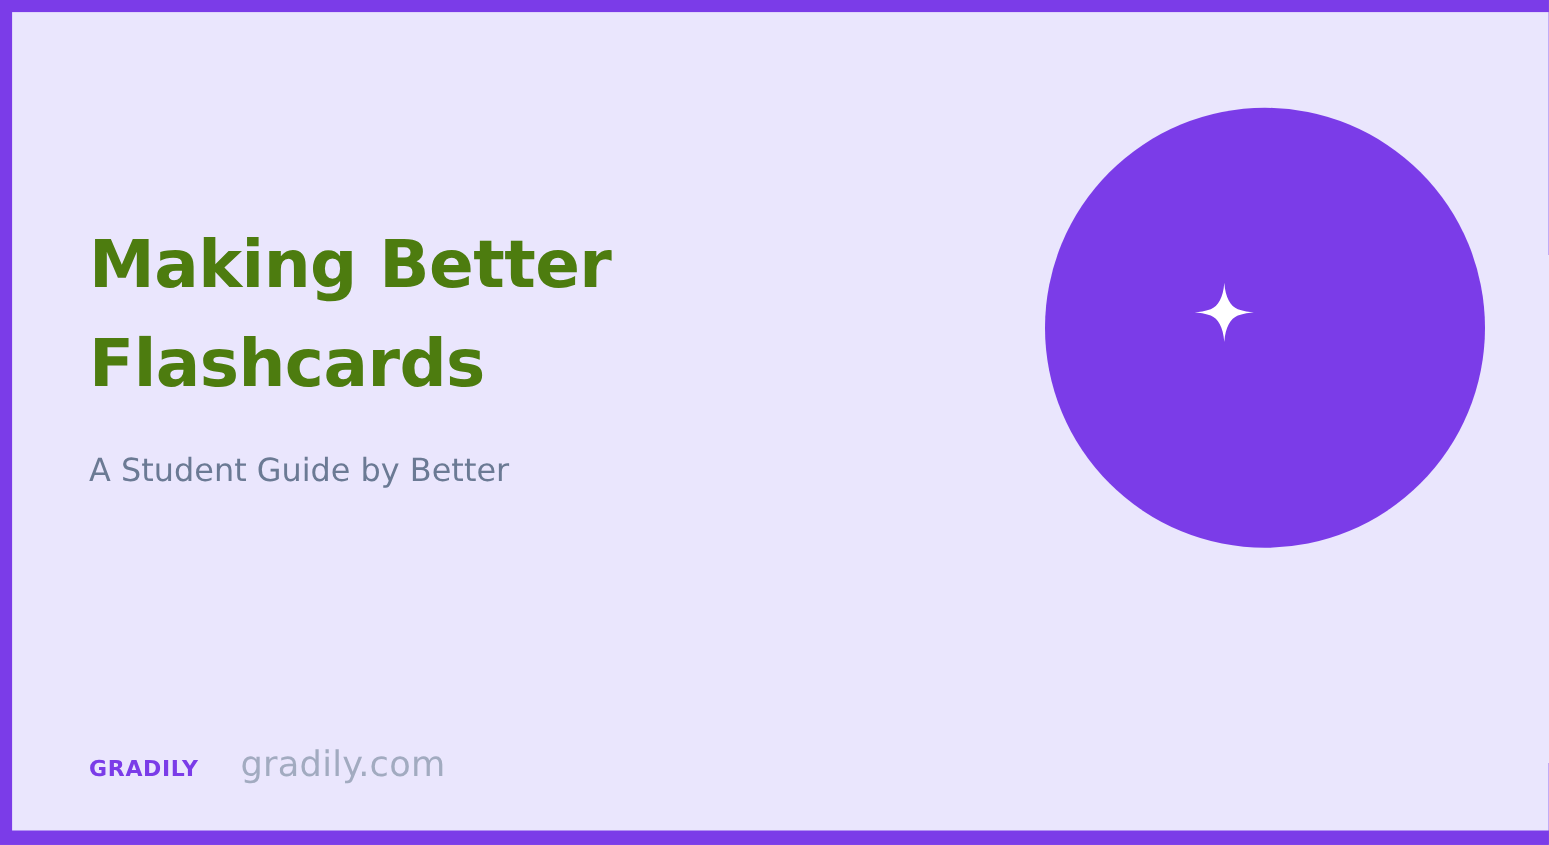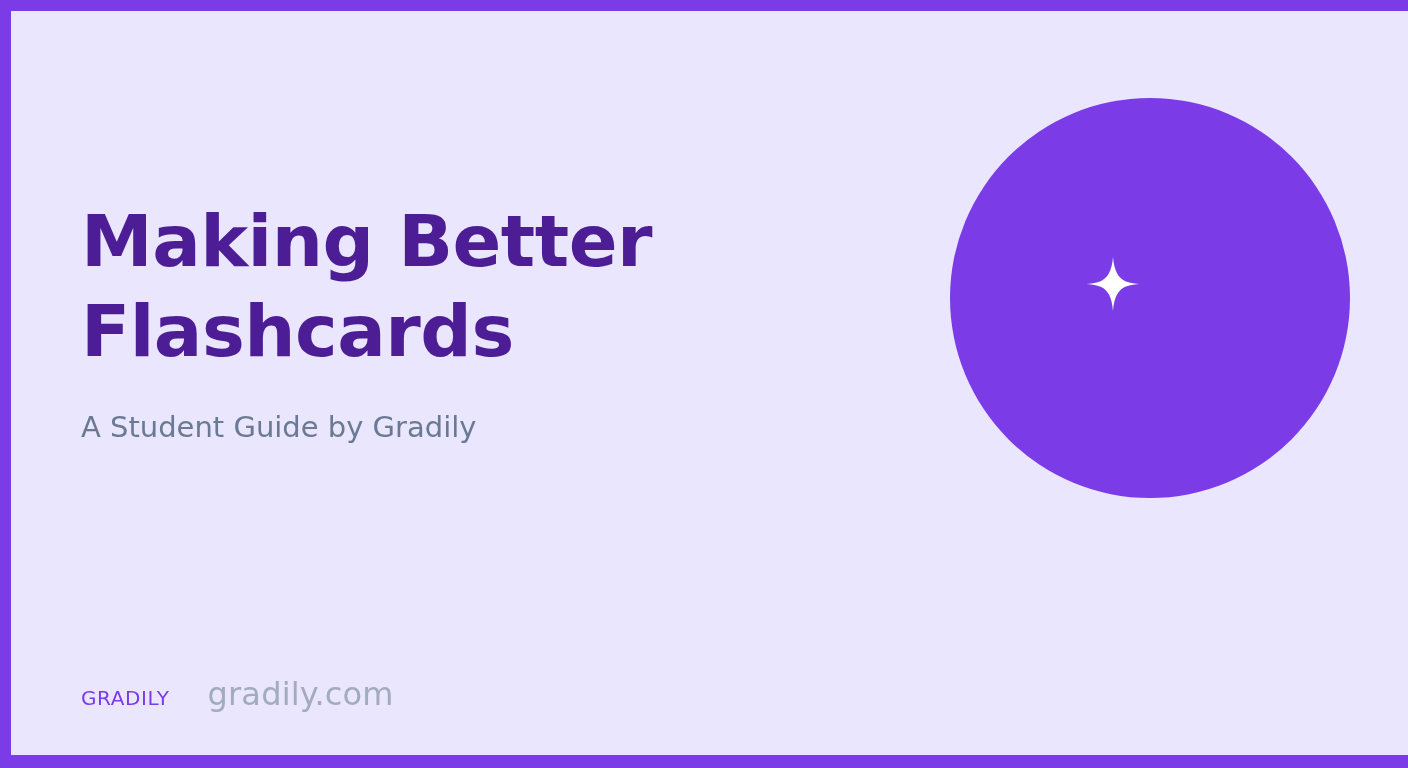--- a/index.html
+++ b/index.html
@@ -58,25 +58,25 @@
 
   
   .headline-block {
     position: absolute;
     left: 70px;                     
     top: 185px;
     width: 760px;
   }
   .slide-title {
     margin: 0;
-    font-size: 72px;
+    font-size: 60px;
     line-height: 90px;
     font-weight: bold;
     letter-spacing: -0.5px;
-    color: #4c1d95;
+    color: #4d7c0f;
     white-space: pre-line;
   }
   .slide-subtitle {
     margin: 0;
     padding-top: 32px;
     font-size: 29px;
     line-height: 38px;
     font-weight: normal;
     color: #6b7a94;
   }
@@ -85,21 +85,21 @@
   .slide-footer {
     position: absolute;
     left: 70px;                     
     bottom: 42px;
     display: flex;
     align-items: baseline;
     gap: 38px;
   }
   .brand-logo {
     font-size: 20px;
-    font-weight: normal;
+    font-weight: bold;
     letter-spacing: 0.6px;
     color: #7b3ce8;
   }
   .brand-url {
     font-size: 32px;
     font-weight: normal;
     letter-spacing: 0.2px;
     color: #a2abc0;
   }
 </style>
@@ -121,21 +121,21 @@
                    C 18 51.5, 10 50.6, 2 50
                    C 10 49.4, 18 48.5, 28 45
                    C 40 40, 48 27, 50 2 Z" fill="#ffffff"></path>
         </svg>
       </span>
     </div>
 
     <div class="headline-block">
       <h1 class="slide-title">Making Better
 Flashcards</h1>
-      <p class="slide-subtitle">A Student Guide by Gradily</p>
+      <p class="slide-subtitle">A Student Guide by Better</p>
     </div>
 
     <div class="slide-footer">
       <span class="brand-logo">GRADILY</span>
       <span class="brand-url">gradily.com</span>
     </div>
 
   </div>
 </div>
 

